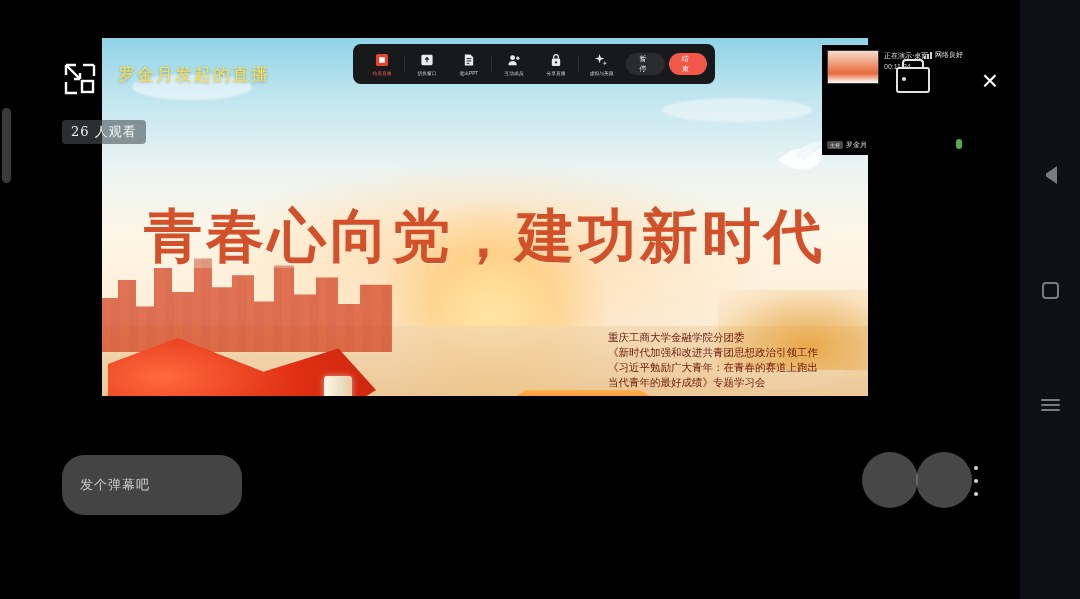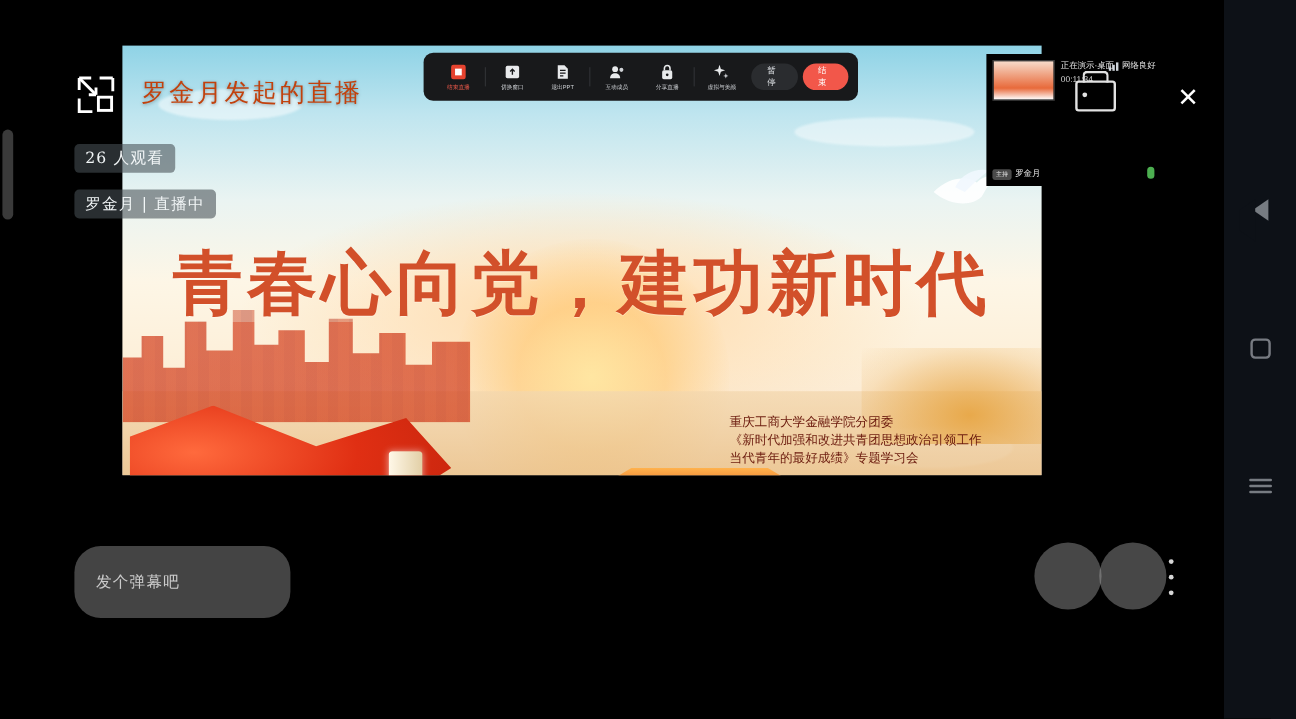--- a/index.html
+++ b/index.html
@@ -234,21 +234,21 @@
   .pip-tag {
     font-size: 5px; color: #e8e8e8; background: #4a4a4a; padding: 1px 3px; border-radius: 2px;
   }
   .pip-name { font-size: 7px; color: #efefef; }
   .pip-mic { position: absolute; right: 6px; bottom: 6px; width: 6px; height: 10px;
     background: #4caf50; border-radius: 3px; }
 
   
   .live-title {
     position: absolute; left: 118px; top: 63px;
-    color: #c2410c; font-size: 21px; letter-spacing: 2px;
+    color: #fde047; font-size: 17px; letter-spacing: 2px;
     font-family: Liberation Sans, sans-serif;
     text-shadow: 0 1px 3px rgba(0,0,0,.35);
   }
   .badge {
     position: absolute; background: rgba(70,80,84,.58); color: #f2f6f7;
     border-radius: 4px; padding: 3px 9px; font-size: 13px; letter-spacing: 1px;
     font-family: "DejaVu Serif", "Liberation Serif", serif;
   }
   #viewer-badge { left: 62px; top: 120px; }
   #host-badge  { left: 62px; top: 158px; }
@@ -340,20 +340,21 @@
         <div class="arch" style="left:77px"></div>
         <div class="arch" style="left:114px"></div>
         <div class="base"></div>
       </div>
 
       <div class="slide-title">青春心向党，建功新时代</div>
 
       <div class="slide-footer">
         <div>重庆工商大学金融学院分团委</div>
         <div>《新时代加强和改进共青团思想政治引领工作</div>
+        <div>《习近平勉励广大青年：在青春的赛道上跑出</div>
         <div>当代青年的最好成绩》专题学习会</div>
       </div>
 
       <div class="cursor">
         <svg viewBox="0 0 12 16" width="12" height="16">
           <path d="M0 0 L0 13 L3.4 10 L5.6 15 L7.6 14 L5.4 9.2 L10 9 Z" fill="#1a1a1a"></path>
         </svg>
       </div>
 
     </div>
@@ -366,21 +367,20 @@
         <rect x="19" y="19" width="11" height="11" stroke="#fff" stroke-width="2.4" fill="none"></rect>
         <path d="M31 3 H31" stroke="#fff" stroke-width="2.4"></path>
         <path d="M31 3 V14" stroke="#fff" stroke-width="2.4"></path>
         <path d="M20 3 H31" stroke="#fff" stroke-width="2.4"></path>
         <path d="M3 20 V31 H14" stroke="#fff" stroke-width="2.4" fill="none"></path>
       </svg>
     </div>
 
     <div class="live-title">罗金月发起的直播</div>
     <div class="badge" id="viewer-badge">26 人观看</div>
-    <div class="badge" id="host-badge">罗金月 | 直播中</div>
 
     <div class="chat-pill">发个弹幕吧</div>
 
     <div class="toolbar">
 
       <div class="tb-item active">
         <span class="tb-ico">
           <svg viewBox="0 0 15 15" width="14" height="14">
               <rect x="1" y="1" width="13" height="13" rx="2" fill="#e6432f"></rect>
               <rect x="4.5" y="4.5" width="6" height="6" fill="#fff"></rect>

